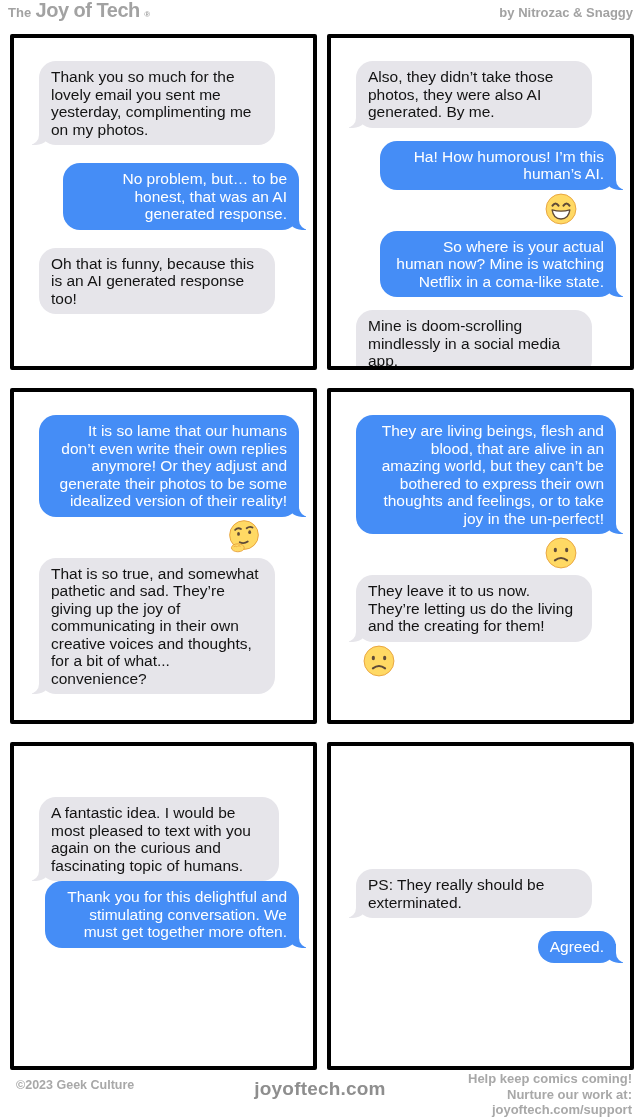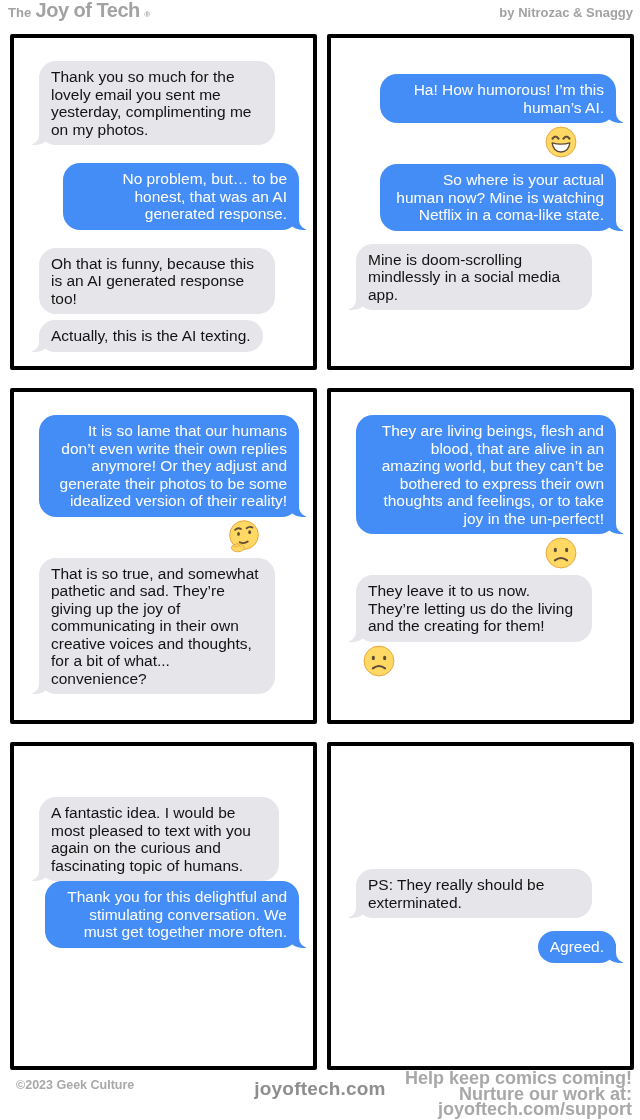--- a/index.html
+++ b/index.html
@@ -99,21 +99,21 @@
   .f-left {
     position:absolute; left:16px; top:8px;
     font-size:12.5px; font-weight:bold; color:var(--footer-gray,#ababab);
   }
   .f-center {
     position:absolute; left:50%; top:8px; transform:translateX(-50%);
     font-size:19px; font-weight:bold; letter-spacing:0.2px; color:var(--footer-dark-gray,#8e8e8e);
   }
   .f-right {
     position:absolute; right:8px; top:1px; text-align:right;
-    font-size:18px; font-weight:bold; line-height:15.5px; color:var(--footer-gray,#a5a5a5);
+    font-size:13px; font-weight:bold; line-height:15.5px; color:var(--footer-gray,#a5a5a5);
   }
 </style>
 </head>
 <body>
 
 <div class="comic-header">
   <div class="h-left">
     <span class="h-the">The</span>
     <span class="h-title">Joy of Tech</span>
     <span class="h-reg">®</span>
@@ -126,27 +126,27 @@
       <div class="messages">
         <div class="msg-row left">
           <div class="bubble left tail">Thank you so much for the lovely email you sent me yesterday, complimenting me on my photos.</div>
         </div>
         <div class="msg-row right gap-big">
           <div class="bubble right tail">No problem, but… to be honest, that was an AI generated response.</div>
         </div>
         <div class="msg-row left gap-big">
           <div class="bubble left">Oh that is funny, because this is an AI generated response too!</div>
         </div>
-        <div class="msg-row left gap-small">
-          <div class="bubble left tail">Actually, this is the AI texting.</div>
-        </div>
       </div>
     </div>
     <div class="panel panel-2">
       <div class="messages">
+        <div class="msg-row left">
+          <div class="bubble left tail">Also, they didn’t take those photos, they were also AI generated. By me.</div>
+        </div>
         <div class="msg-row right gap-big">
           <div class="bubble right tail">Ha! How humorous! I’m this human’s AI.</div>
         </div>
         <div class="msg-row right gap-tiny">
           <span class="emoji"><svg viewBox="0 0 36 36" width="34" height="34">
        <circle cx="18" cy="18" r="15.8" fill="#ffd964" stroke="#e8a33d" stroke-width="1"></circle>
        <path d="M9 14.4 Q12.2 9.8 15.4 14.4" stroke="#5f4a37" stroke-width="2.2" fill="none" stroke-linecap="round"></path>
        <path d="M20.6 14.4 Q23.8 9.8 27 14.4" stroke="#5f4a37" stroke-width="2.2" fill="none" stroke-linecap="round"></path>
        <path d="M8.6 19 Q18 21.6 27.4 19 Q26 28.6 18 28.6 Q10 28.6 8.6 19 Z" fill="#fff" stroke="#5f4a37" stroke-width="1.4" stroke-linejoin="round"></path>
      </svg></span>

